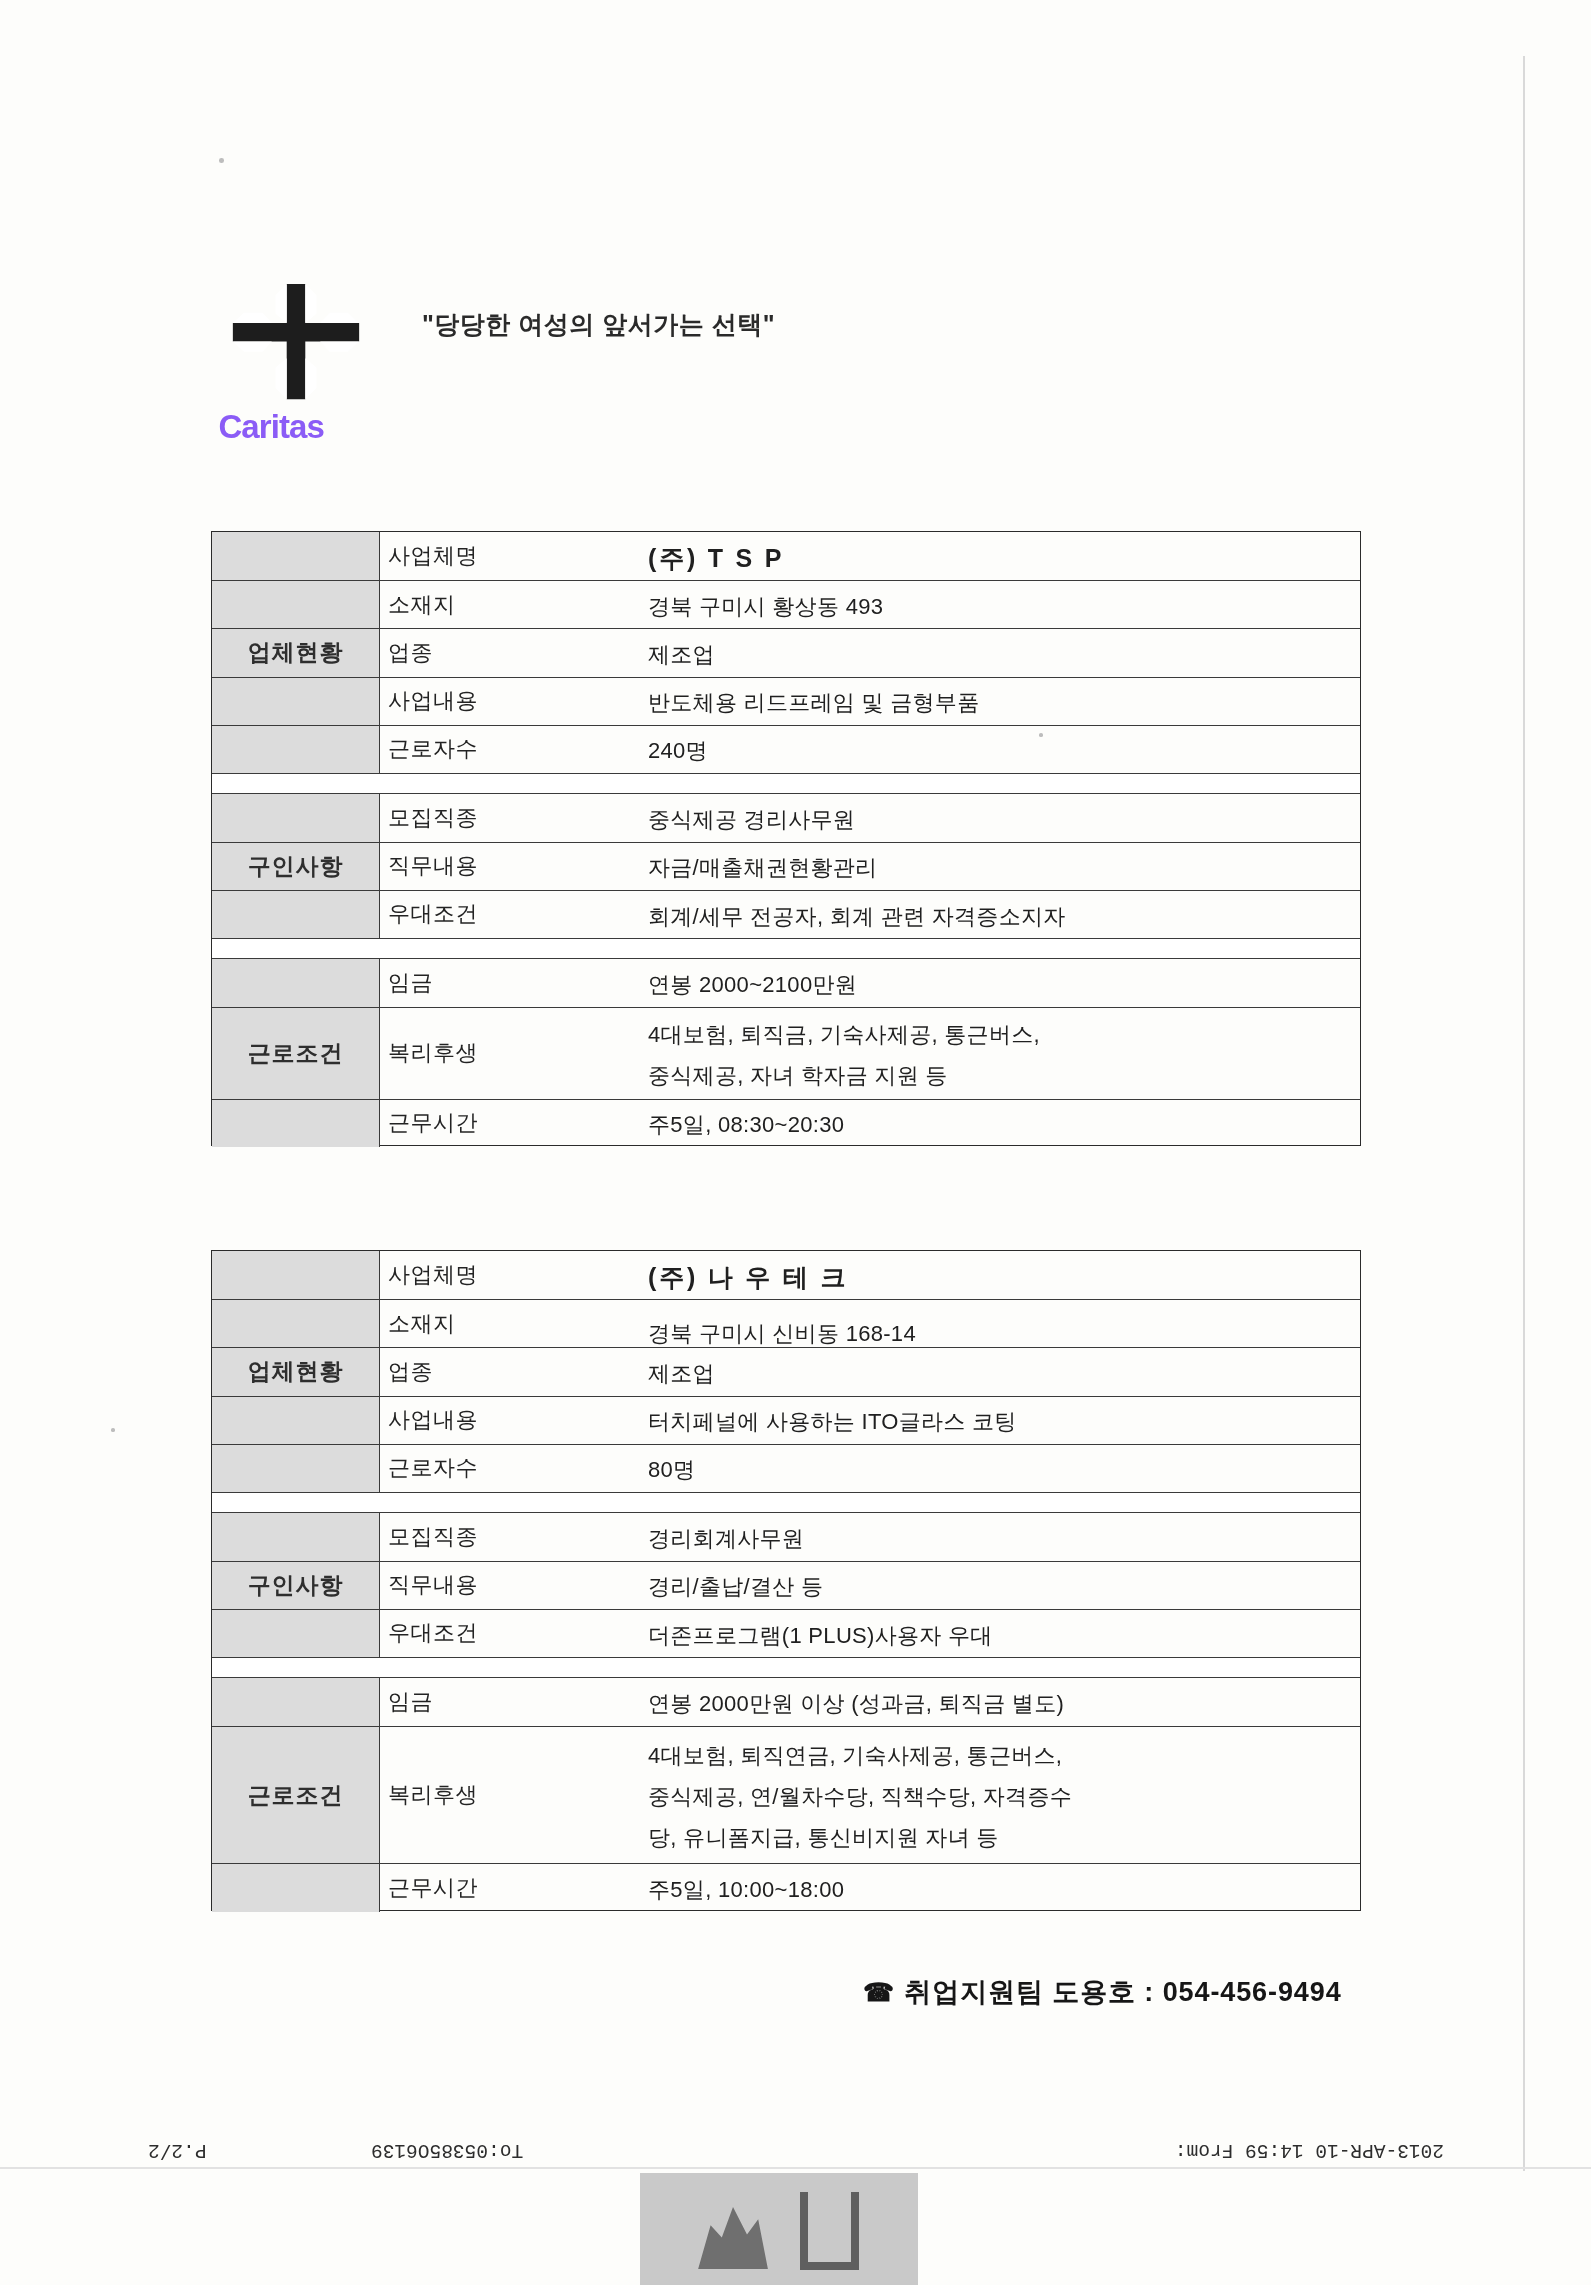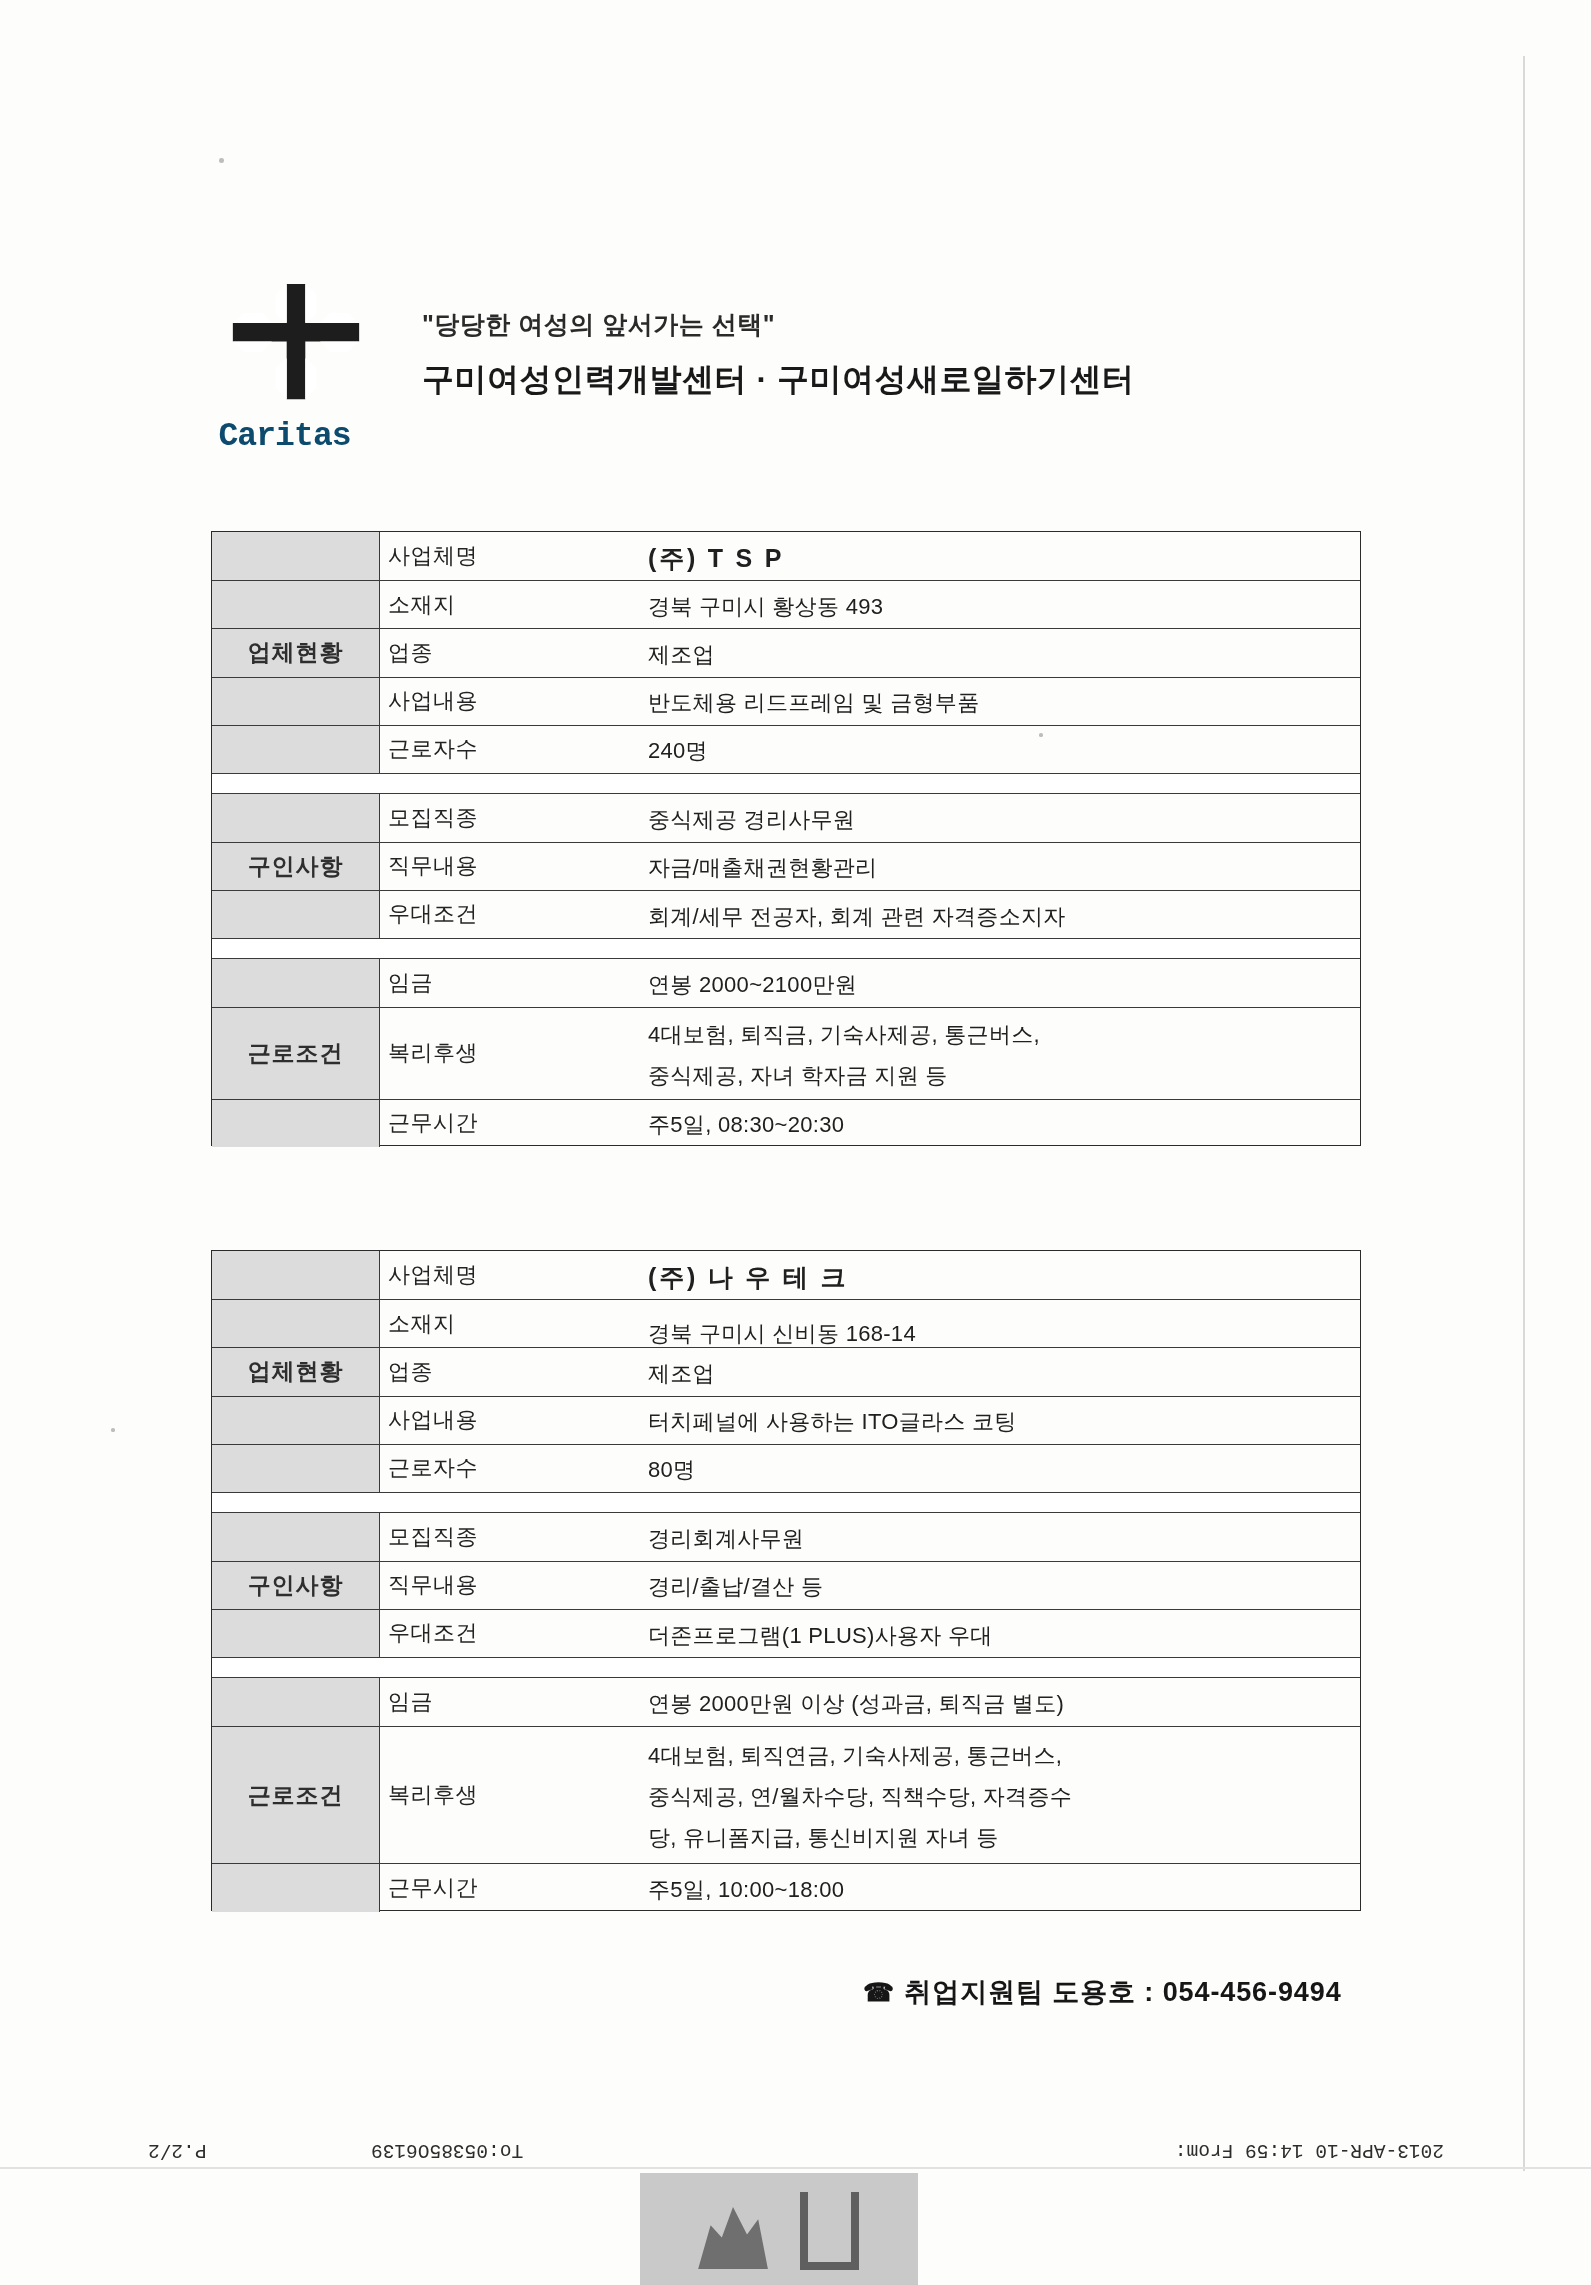--- a/index.html
+++ b/index.html
@@ -59,26 +59,26 @@
     position: absolute;
     left: 20.4px;
     top: 3.7px;
     width: 130px;
     height: 121px;
   }
   .cross svg { display: block; }
   .caritas-text {
     position: absolute;
     left: 7.4px;
-    top: 140px;
-    font-family: Liberation Mono, monospace;
+    top: 130px;
+    font-family: Liberation Sans, sans-serif;
     font-weight: bold;
     font-size: 33px;
     letter-spacing: -0.9px;
-    color: #0c4a6e;
+    color: #8b5cf6;
   }
   .slogan {
     position: absolute;
     left: 211px;
     top: 30px;
     font-size: 25px;
     font-weight: bold;
     color: #2a2a2a;
     letter-spacing: 0.5px;
   }
@@ -256,21 +256,20 @@
             <path d="M138 44 L126 33 L106 33 L96 44 Z" fill="#ffffff"></path>
             <path d="M138 64 L126 75 L106 75 L96 64 Z" fill="#ffffff"></path>
             <path d="M60 126 L48 114 L48 92 L60 82 Z" fill="#ffffff"></path>
             <path d="M80 126 L92 114 L92 92 L80 82 Z" fill="#ffffff"></path>
           </g>
         </svg>
       </div>
       <div class="caritas-text">Caritas</div>
     </div>
     <div class="slogan">"당당한 여성의 앞서가는 선택"</div>
-    <div class="center-name">구미여성인력개발센터 · 구미여성새로일하기센터</div>
   </div>
 
   <div id="tables-root">
       <div class="tbl" style="left: 211px; top: 531px; width: 1150px; height: 615px;">
         <div class="sect-head" style="top: 0px; height: 241px;">
           <span>업체현황</span>
         </div>
         <div class="vline" style="left: 167px; top: 0px; height: 241px;"></div>
         <div class="cell-label" style="left: 176px; top: 9.3px;">사업체명</div>
         <div class="cell-value big" style="left: 436px; top: 5.6px; line-height: 41px;">(주) T S P</div>

